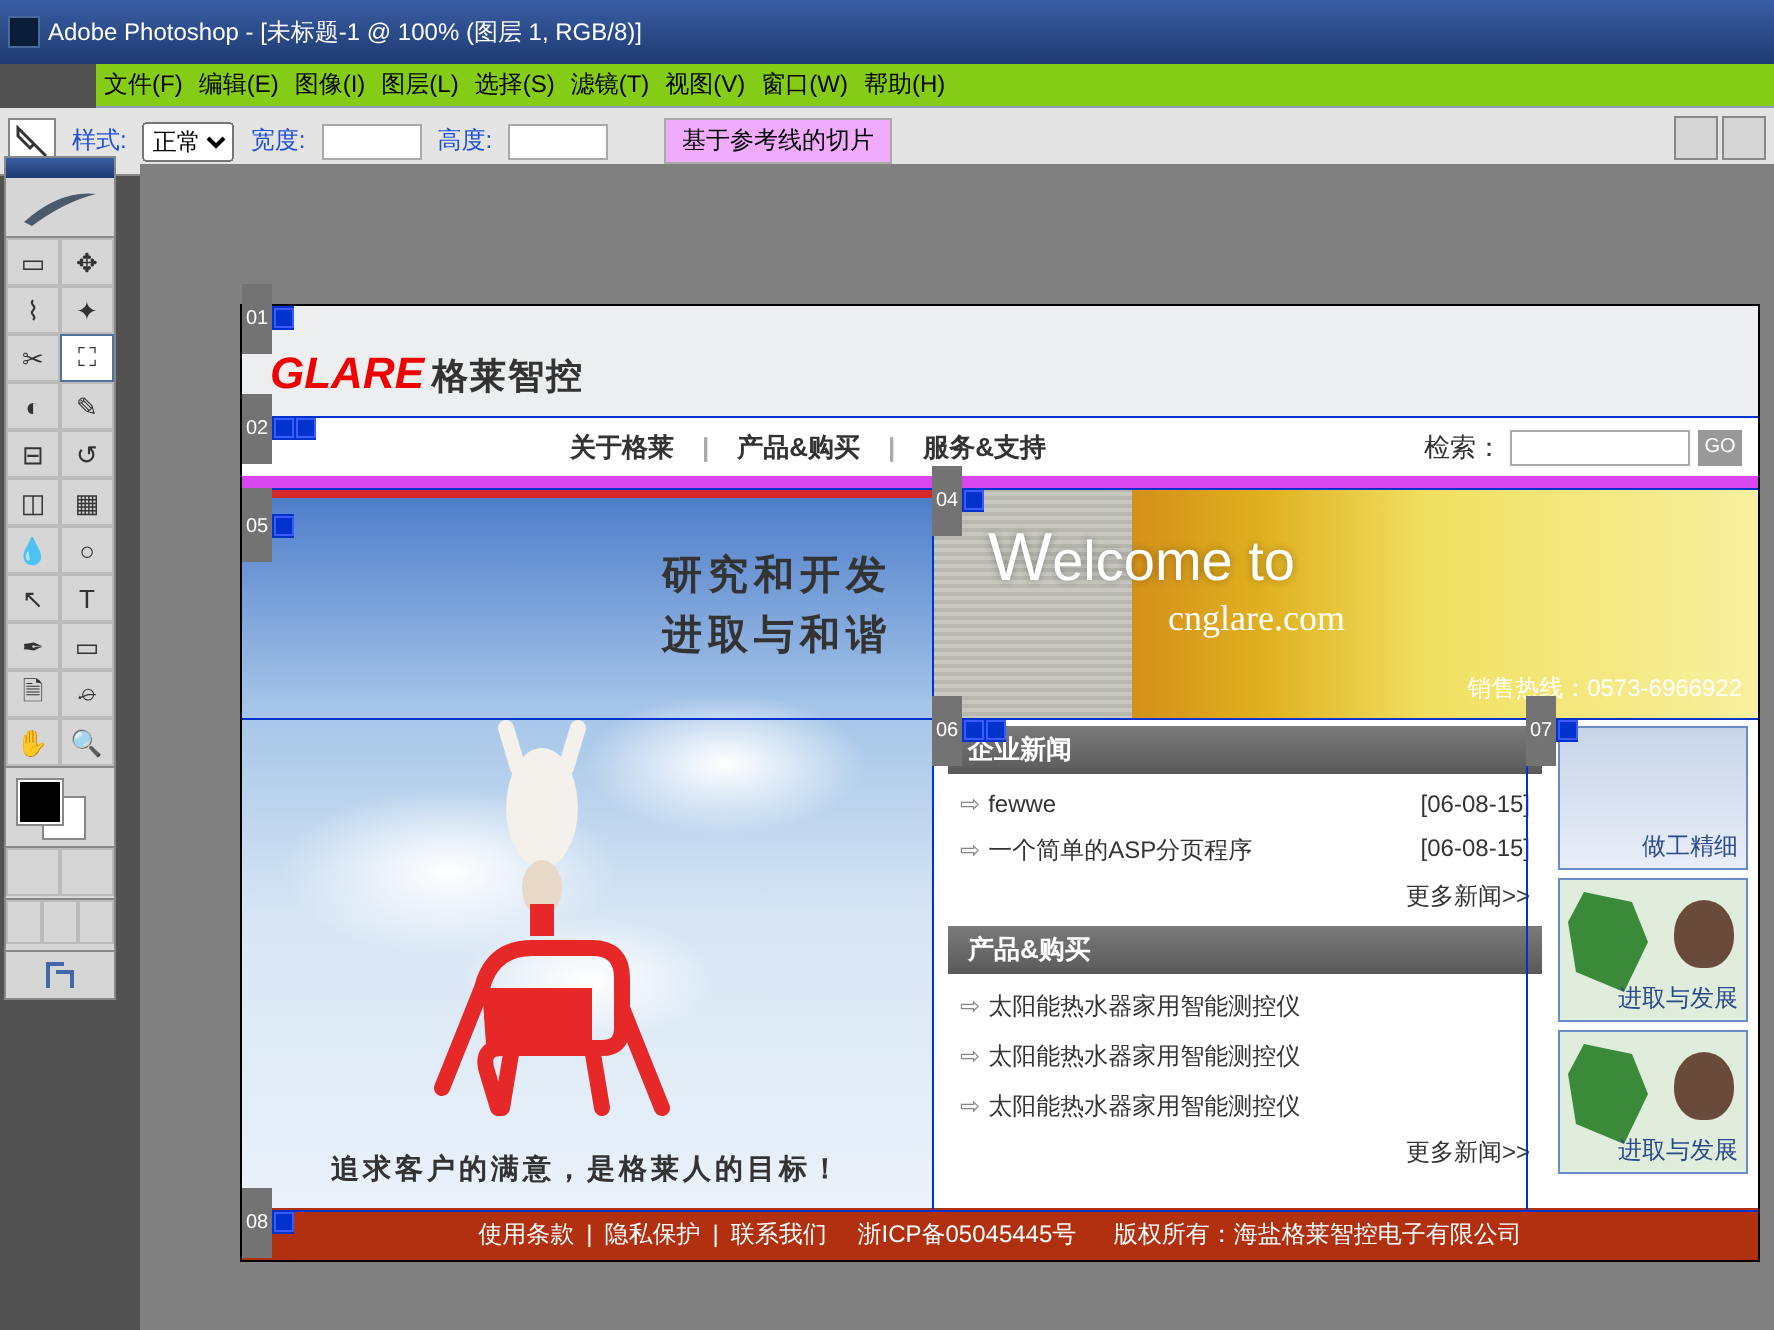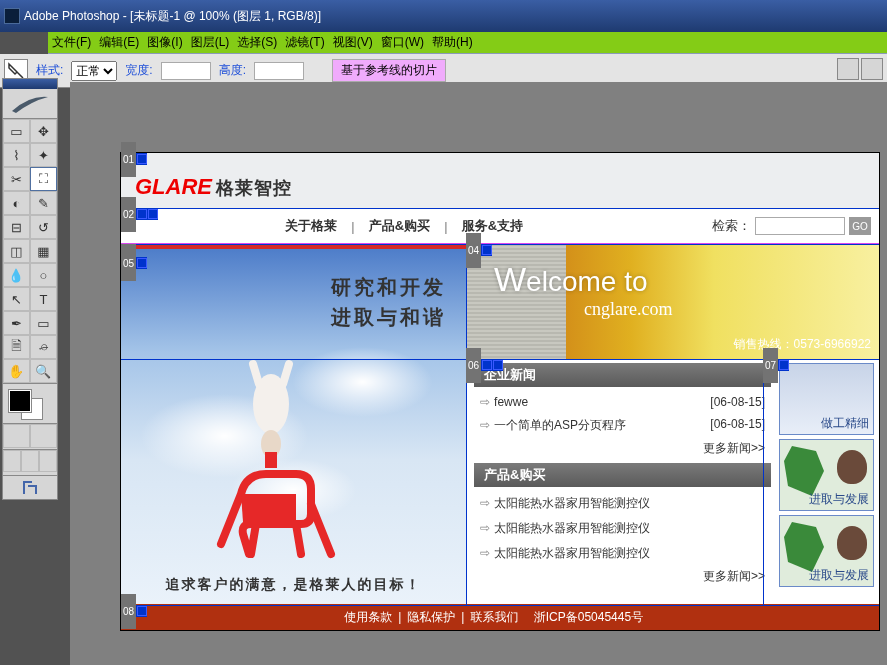--- a/index.html
+++ b/index.html
@@ -40,21 +40,21 @@
 .slice .num{background:#737373;padding:12px 2px;}
 .slice .ic{width:10px;height:10px;border:1px solid #3a5aff;margin-left:1px;}
 .sliceline-h{position:absolute;left:0;right:0;height:1px;background:#0033cc;z-index:40;}
 .sliceline-v{position:absolute;top:0;bottom:0;width:1px;background:#0033cc;z-index:40;}
 
 .doc .hdr{height:55px;background:#eceef0;display:flex;align-items:flex-end;padding:0 14px 8px;}
 .doc .hdr .logo{font-family:"Times New Roman";font-weight:bold;font-size:22px;}
 .doc .hdr .logo .g{color:#e00;font-style:italic;}
 .doc .hdr .logo .cn{color:#333;font-weight:900;letter-spacing:1px;margin-left:4px;font-style:normal;font-family:SimHei;font-size:18px;}
 
-.doc .nav{height:36px;border-top:1px solid #ccc;border-bottom:1px solid #d946ef;display:flex;align-items:center;padding-left:150px;font-size:13px;font-weight:bold;color:#333;}
+.doc .nav{height:36px;border-top:1px solid #ccc;border-bottom:6px solid #d946ef;display:flex;align-items:center;padding-left:150px;font-size:13px;font-weight:bold;color:#333;}
 .doc .nav .nitem{padding:0 14px;}
 .doc .nav .sep{color:#aaa;}
 .doc .nav .search{margin-left:auto;display:flex;align-items:center;gap:4px;padding-right:8px;font-weight:normal;}
 .doc .nav .search input{width:90px;height:18px;border:1px solid #aaa;}
 .doc .nav .search .go{width:22px;height:18px;background:#999;color:#fff;font-size:10px;display:flex;align-items:center;justify-content:center;}
 
 .doc .content{display:flex;height:360px;}
 
 .doc .hero{width:345px;background:linear-gradient(#4a7ac8,#a4c4e8 30%,#d8e6f4 60%,#eaf2fa);position:relative;overflow:hidden;}
 .doc .hero .redbar{position:absolute;top:0;left:0;right:0;height:5px;background:#d62828;}
@@ -339,16 +339,17 @@
           </div>
         </div>
       </div>
     </div>
 
     <div class="ftr">
       <span>使用条款</span><span class="fsep">|</span>
       <span>隐私保护</span><span class="fsep">|</span>
       <span>联系我们</span>&nbsp;
       <span>浙ICP备05045445号</span>&nbsp;&nbsp;
+      <span>版权所有：海盐格莱智控电子有限公司</span>
     </div>
 
   </div>
 </div>
 
 </body></html>

